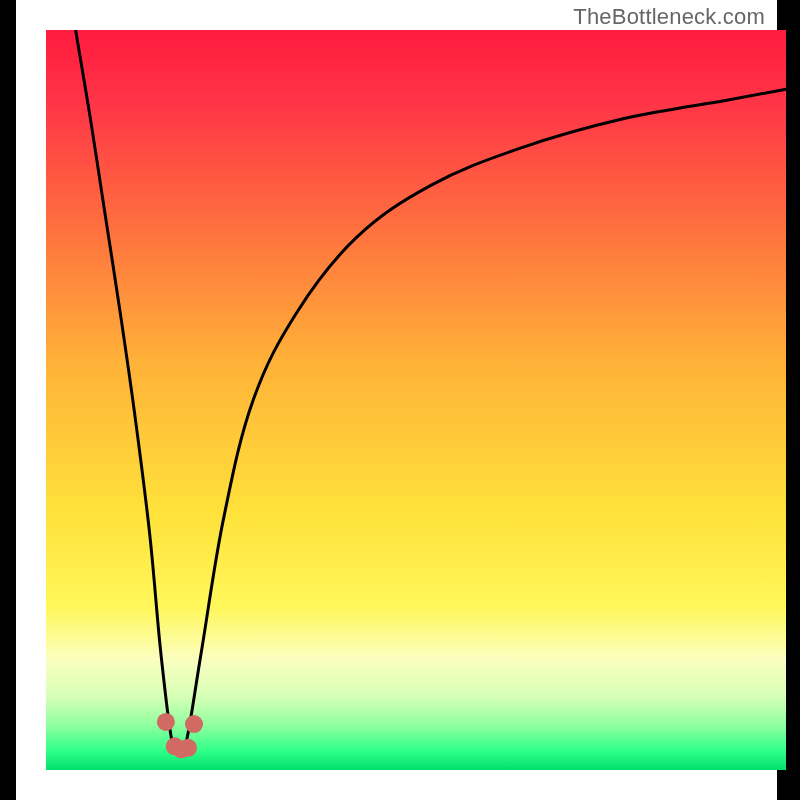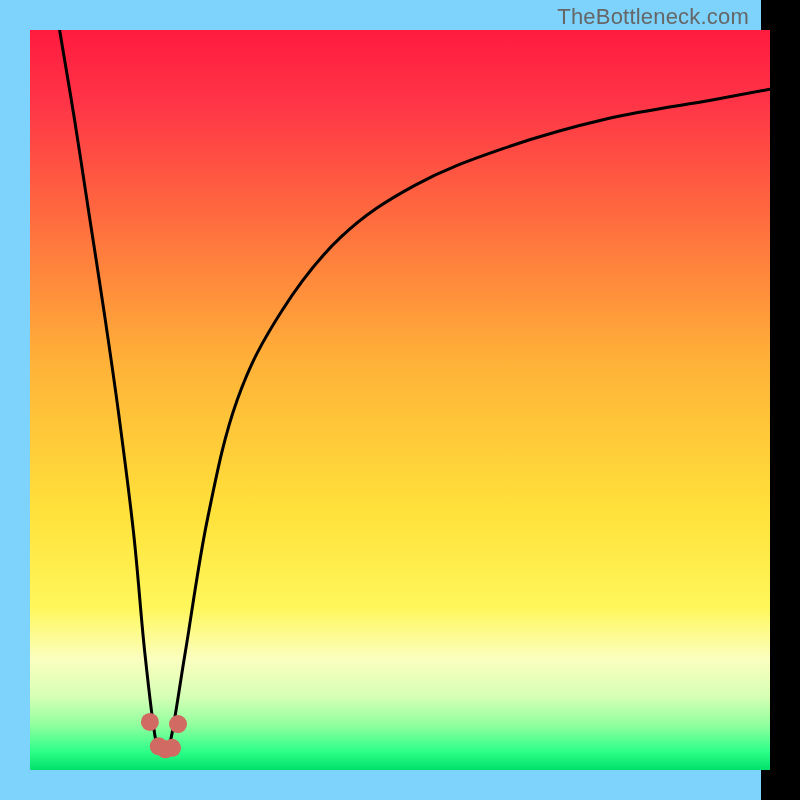--- a/index.html
+++ b/index.html
@@ -8,21 +8,22 @@
     width: 800px;
     height: 800px;
     overflow: hidden;
     background: #000;
     font-family: Arial, Helvetica, sans-serif;
   }
   .frame {
     position: relative;
     width: 761px;
     height: 800px;
-    background: #7dd3fc;
+    background: #ffffff;
+    margin-left: 16px;
   }
   .plot-area {
     position: absolute;
     left: 30px;
     top: 30px;
     width: 740px;
     height: 740px;
     overflow: hidden;
   }
   .gradient-bg {

